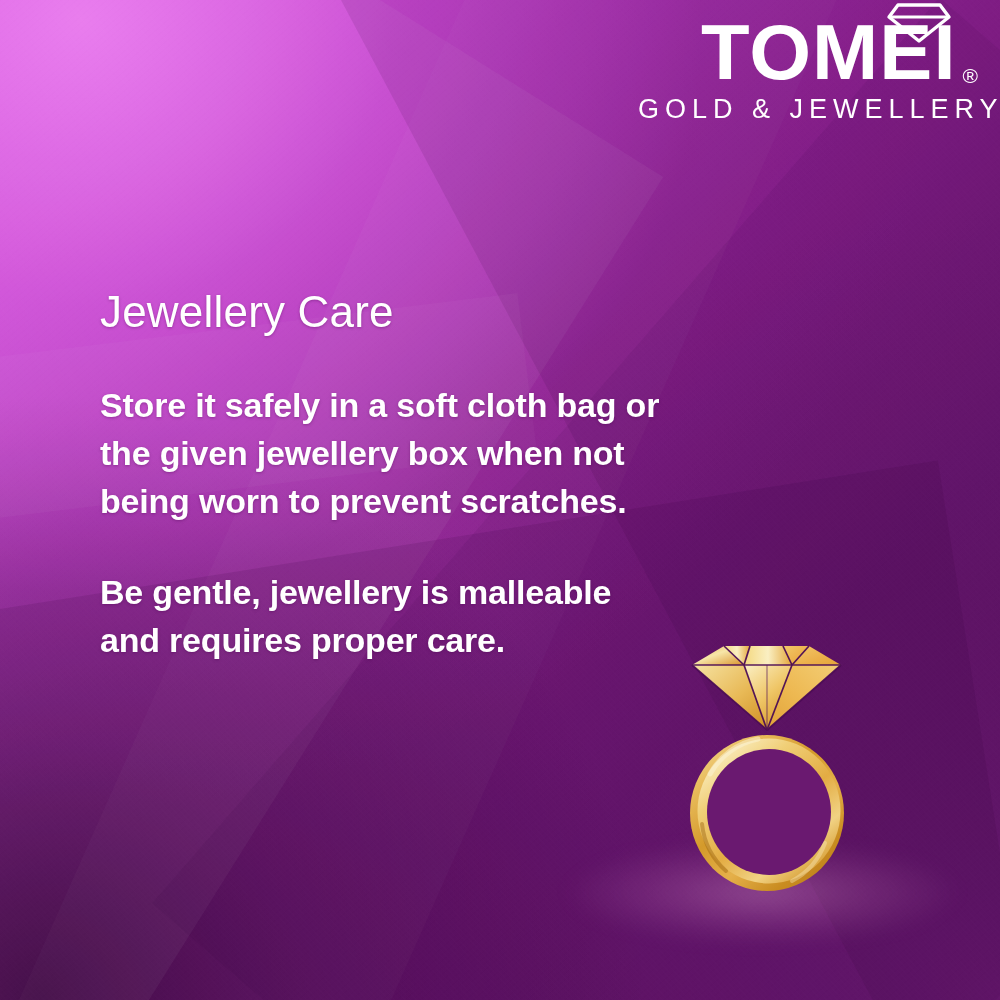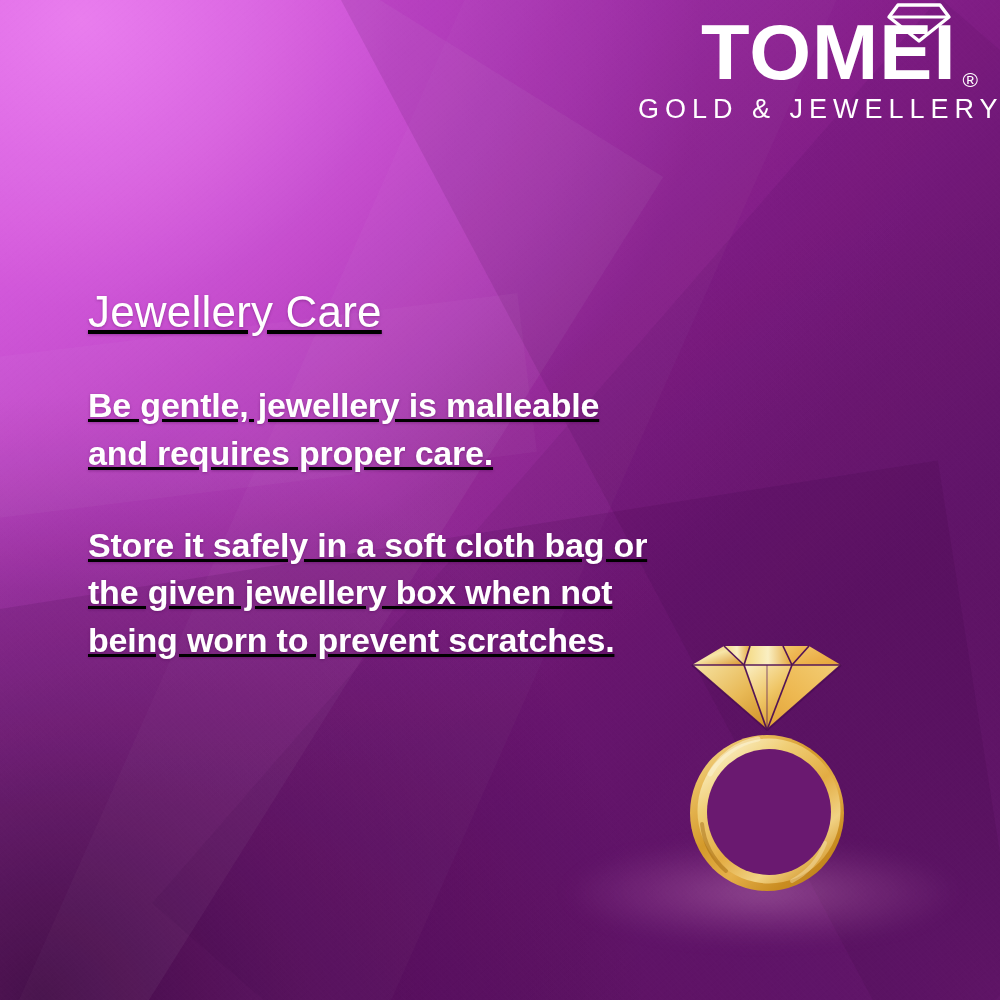--- a/index.html
+++ b/index.html
@@ -53,21 +53,21 @@
   #logo {
     position: absolute;
     right: 22px;
     top: 14px;
     width: 340px;
     text-align: right;
     user-select: none;
   }
   .logo-row {
     display: flex;
-    align-items: flex-end;
+    align-items: center;
     justify-content: flex-end;
     position: relative;
   }
   .wordmark {
     color: #ffffff;
     font-family: "Liberation Sans", "DejaVu Sans", sans-serif;
     font-weight: 700;
     font-size: 78px;
     line-height: .98;
     letter-spacing: 1px;
@@ -95,24 +95,23 @@
     font-weight: 400;
     letter-spacing: 6.0px;
     margin-top: 4px;
     padding-right: 2px;
     white-space: nowrap;
   }
 
   
   #copy {
     position: absolute;
-    left: 88px;
+    left: 100px;
     top: 288px;
     width: 570px;
-    text-decoration: underline;
   }
   .headline {
     color: #FFFFFF;
     font-size: 44px;
     font-weight: 300;
     letter-spacing: .2px;
     line-height: 1.1;
     margin: 0 0 46px 0;
     text-shadow: 0 1px 3px rgba(70,0,75,.35);
   }
@@ -161,22 +160,22 @@
       <svg class="logo-diamond" viewBox="0 0 66 42" aria-hidden="true">
         <path d="M12 3 L54 3 L63 15 L33 39 L3 15 Z" fill="none" stroke="#ffffff" stroke-width="3.4" stroke-linejoin="round"></path>
         <path d="M3 15 L63 15" fill="none" stroke="#ffffff" stroke-width="3.0"></path>
       </svg>
     </div>
     <div class="logo-sub">GOLD &amp; JEWELLERY</div>
   </div>
 
   <div id="copy">
     <h1 class="headline">Jewellery Care</h1>
+    <p class="para">Store it safely in a soft cloth bag or the given jewellery box when not being worn to prevent scratches.</p>
     <p class="para">Be gentle, jewellery is malleable and requires proper care.</p>
-    <p class="para">Store it safely in a soft cloth bag or the given jewellery box when not being worn to prevent scratches.</p>
   </div>
 
   <div id="ring-art">
     <svg viewBox="0 0 210 272" aria-hidden="true">
       <defs>
 
         <linearGradient id="gCrownL" x1="0" y1="0" x2="1" y2="1">
           <stop offset="0%" stop-color="#E8B44F"></stop>
           <stop offset="45%" stop-color="#F7E6A8"></stop>
           <stop offset="100%" stop-color="#D9922C"></stop>

